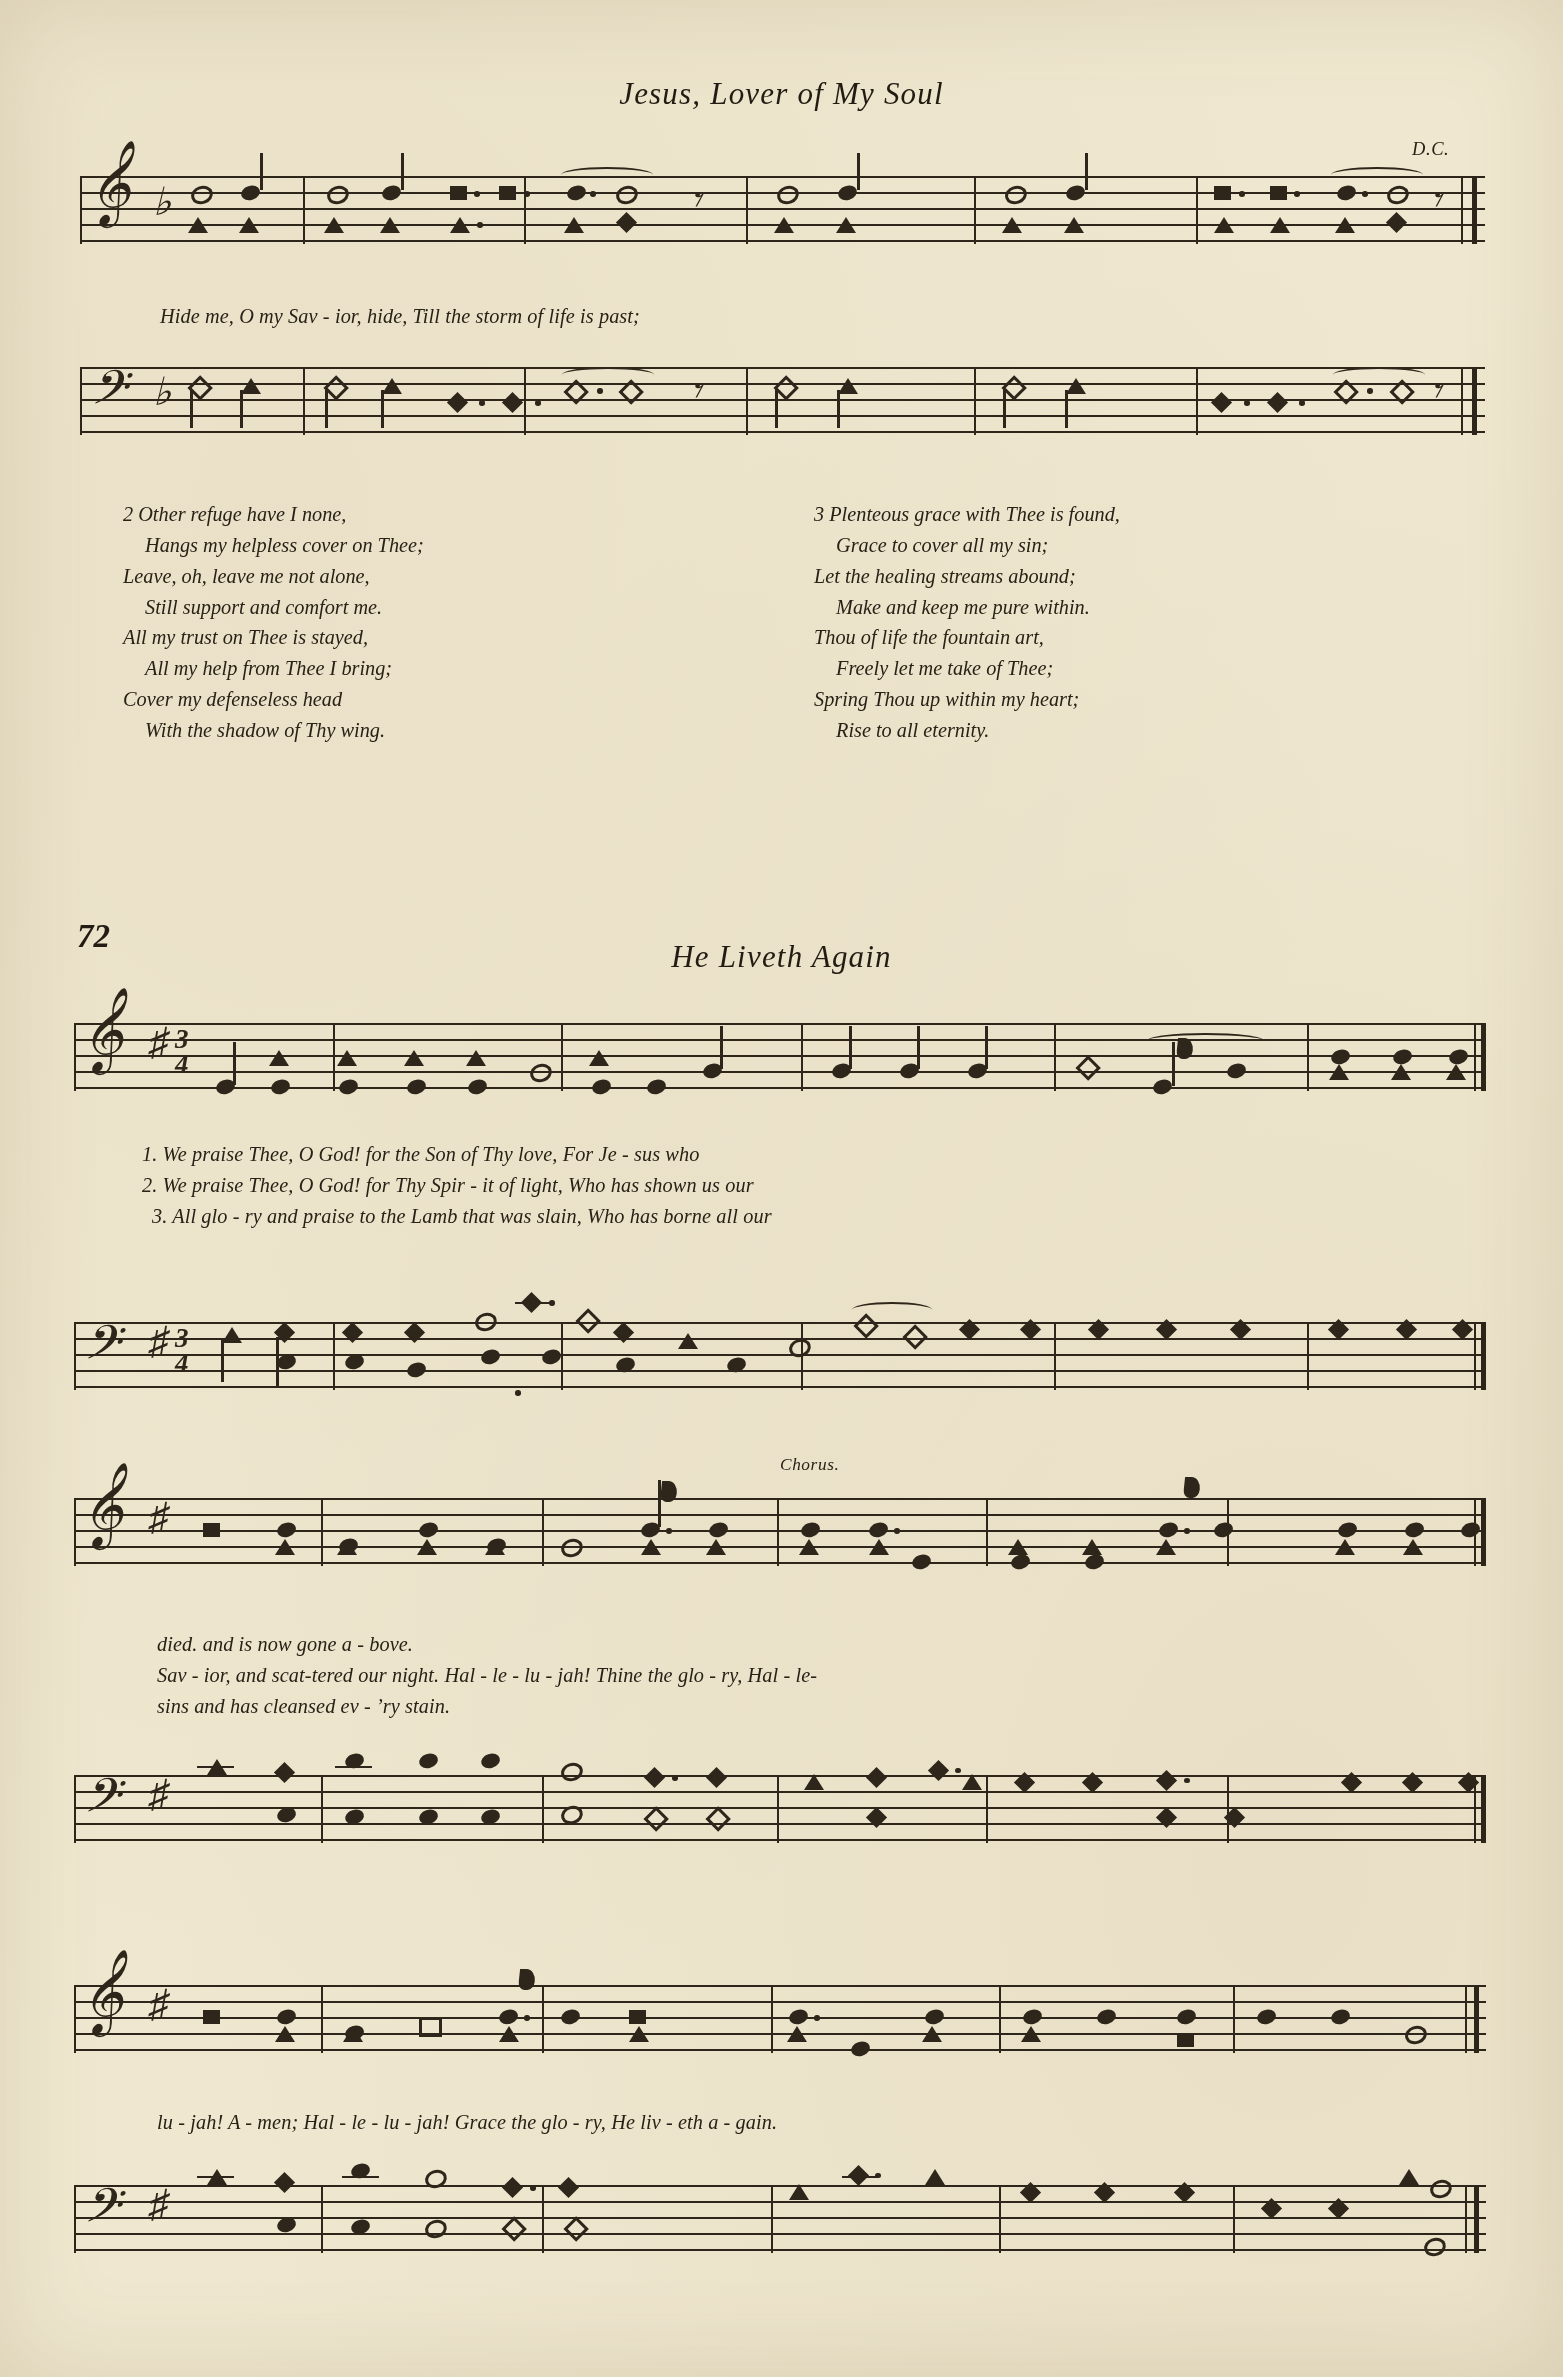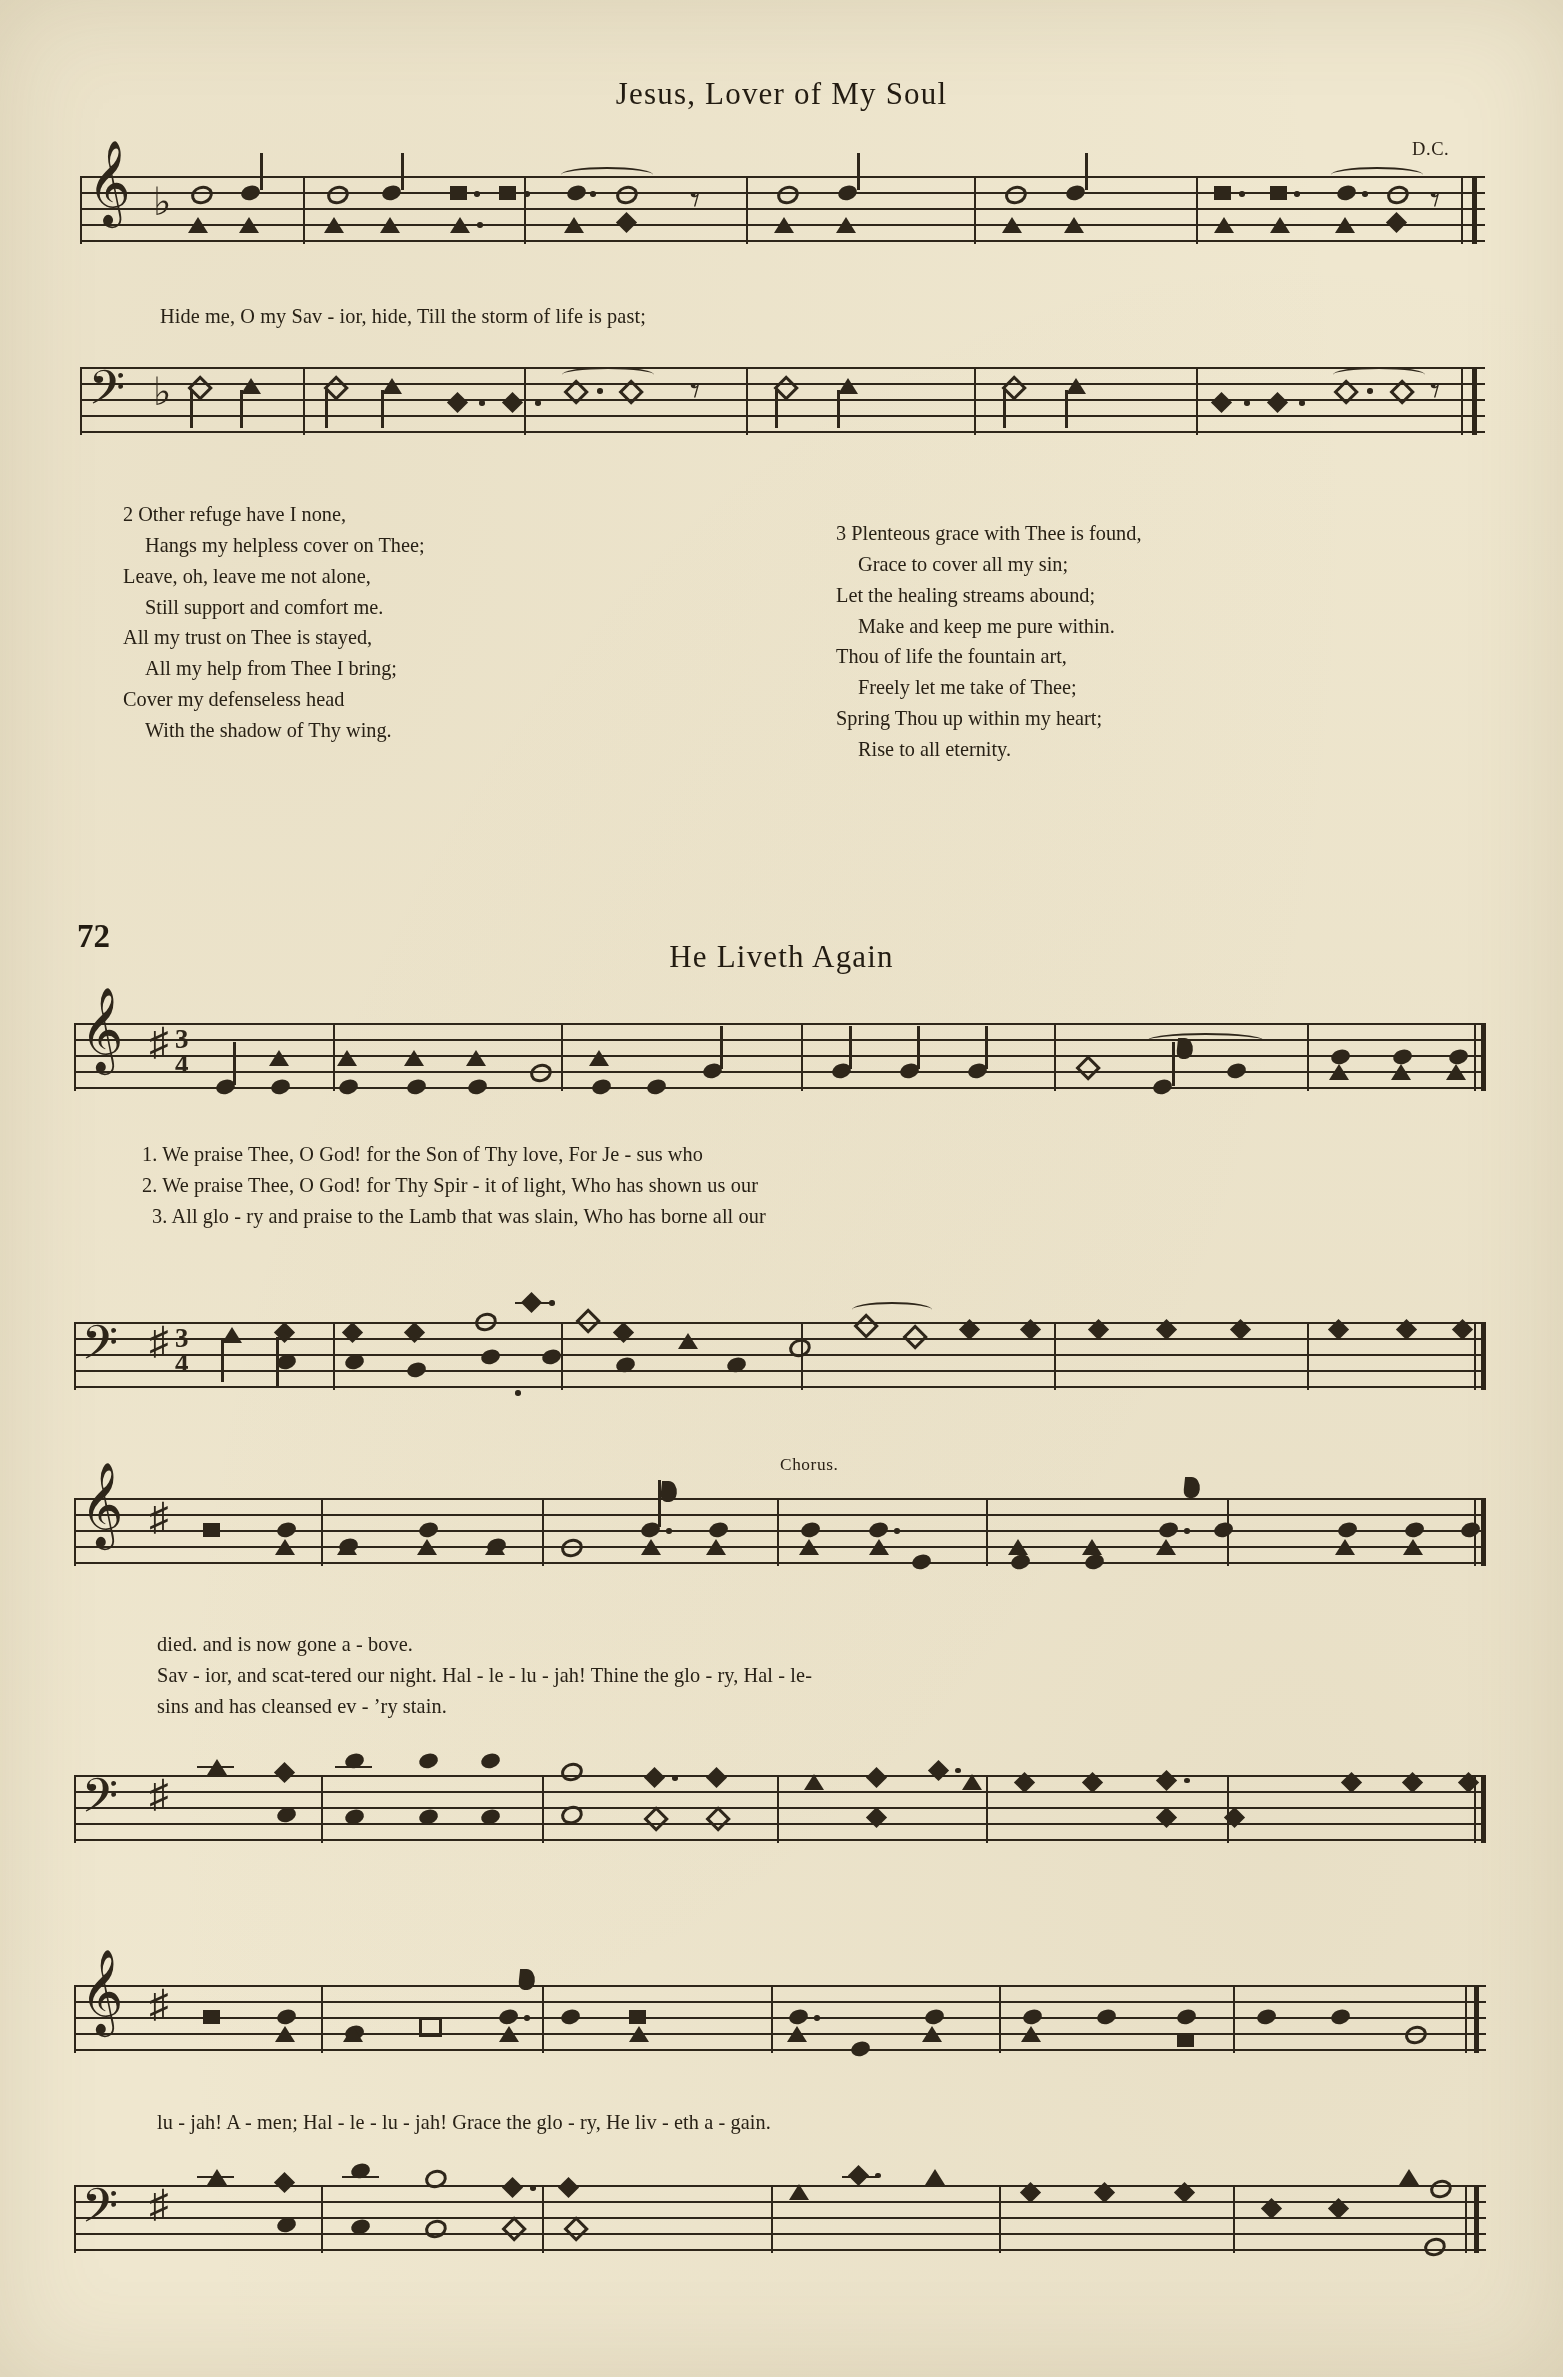--- a/index.html
+++ b/index.html
@@ -15,20 +15,21 @@
     overflow: hidden;
     position: relative;
   }
   .page {
     position: absolute;
     inset: 0;
     background: #efe7cf;
     background-image:
       radial-gradient(ellipse at 18% 22%, rgba(160,140,100,0.07), rgba(0,0,0,0) 60%),
       radial-gradient(ellipse at 82% 78%, rgba(150,130,90,0.08), rgba(0,0,0,0) 62%);
+    font-style: italic;
   }
   .page::after {
     content: "";
     position: absolute;
     inset: 0;
     pointer-events: none;
     box-shadow: inset 0 0 99px rgba(120,100,60,0.17);
   }
 
   
@@ -362,21 +363,21 @@
       <span>Other refuge have I none,</span></div>
     <div class="ln ind"><span>Hangs my helpless cover on Thee;</span></div>
     <div class="ln"><span>Leave, oh, leave me not alone,</span></div>
     <div class="ln ind"><span>Still support and comfort me.</span></div>
     <div class="ln"><span>All my trust on Thee is stayed,</span></div>
     <div class="ln ind"><span>All my help from Thee I bring;</span></div>
     <div class="ln"><span>Cover my defenseless head</span></div>
     <div class="ln ind"><span>With the shadow of Thy wing.</span></div>
   </div>
 
-  <div class="verse-block" style="left:836px; top:499px; width:678px;margin-top:19px;">
+  <div class="verse-block" style="left:814px; top:499px; width:678px;">
     <div class="ln"><span class="num">3</span>
       <span>Plenteous grace with Thee is found,</span></div>
     <div class="ln ind"><span>Grace to cover all my sin;</span></div>
     <div class="ln"><span>Let the healing streams abound;</span></div>
     <div class="ln ind"><span>Make and keep me pure within.</span></div>
     <div class="ln"><span>Thou of life the fountain art,</span></div>
     <div class="ln ind"><span>Freely let me take of Thee;</span></div>
     <div class="ln"><span>Spring Thou up within my heart;</span></div>
     <div class="ln ind"><span>Rise to all eternity.</span></div>
   </div>

